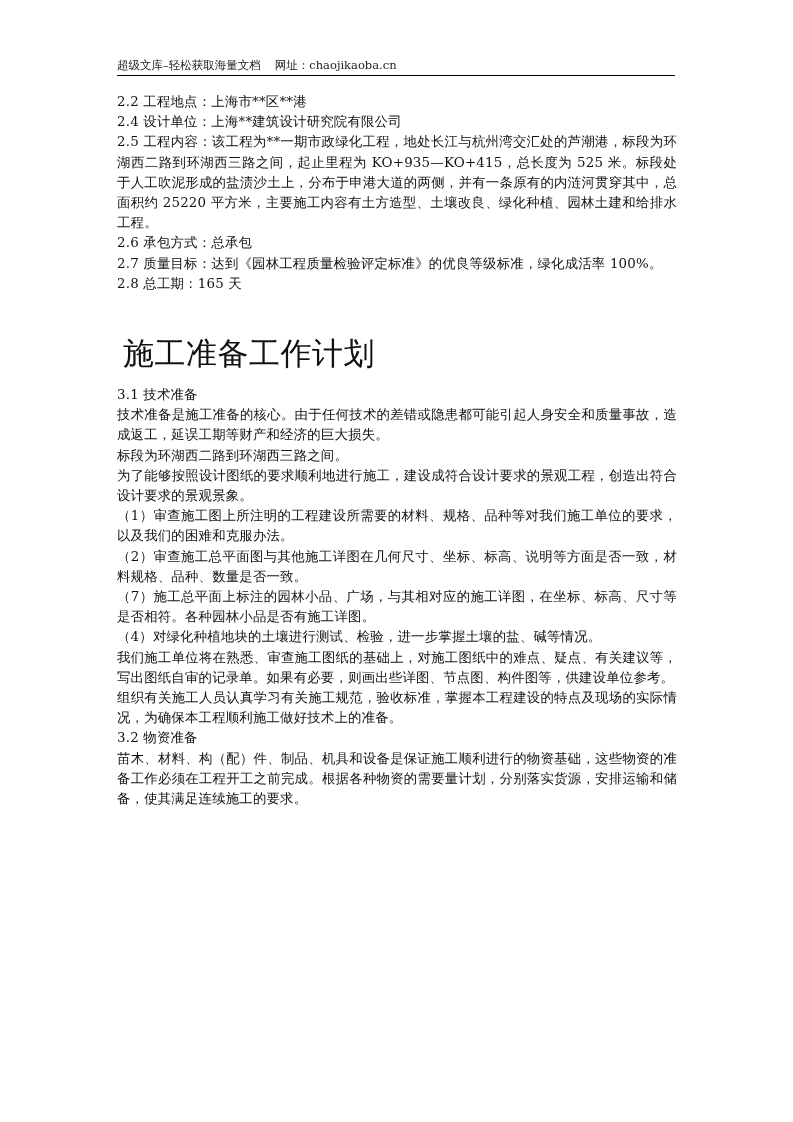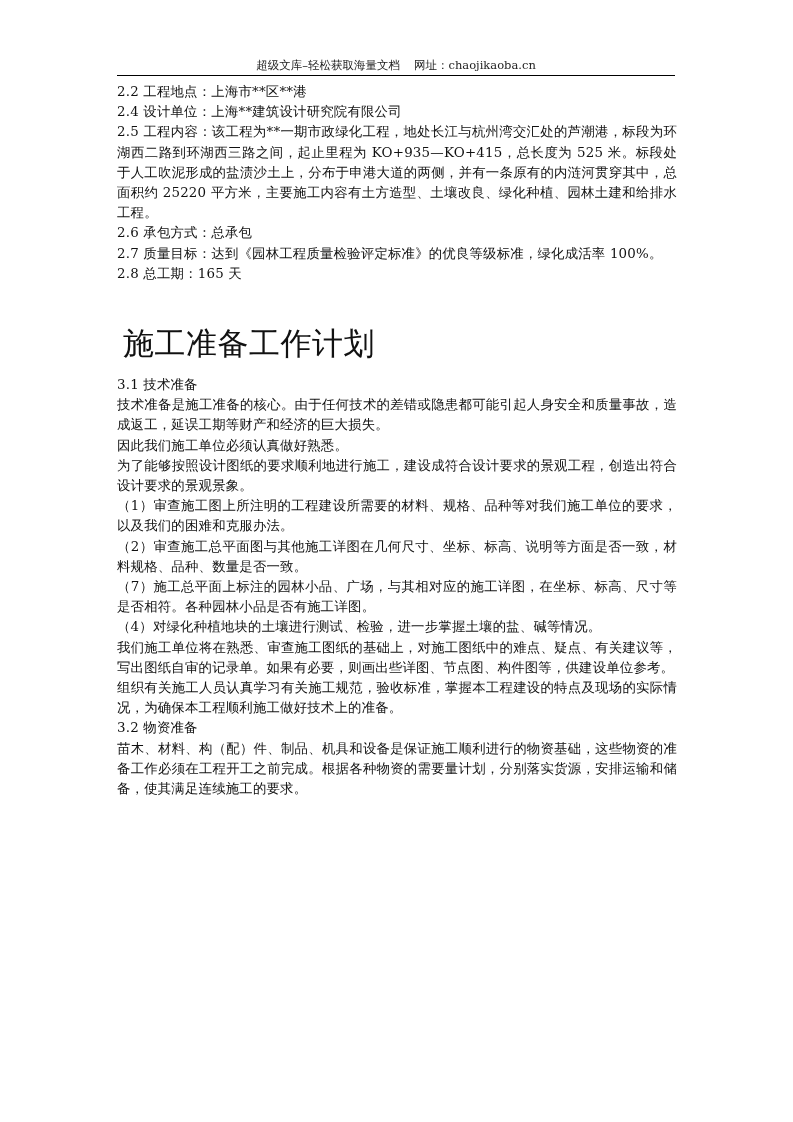--- a/index.html
+++ b/index.html
@@ -15,30 +15,30 @@
       font-family: "DejaVu Serif", "Liberation Serif", serif;
       color: #111111;
     }
     .page-header {
       position: absolute;
       left: 117px;
       top: 58px;
       width: 558px;
       height: 17px;
       border-bottom: 1px solid #000000;
-      text-align: center;
+      text-align: left;
       font-size: 11.5px;
       line-height: 14px;
       color: #222222;
     }
     .page-header .gap { display: inline-block; width: 14px; }
     .content {
       position: absolute;
       left: 117px;
-      top: 82px;
+      top: 92px;
       width: 560px;
     }
     .para {
       font-size: 13.4px;
       line-height: 20.2px;
       margin: 0;
       text-align: justify;
       text-justify: inter-character;
       letter-spacing: 0.2px;
     }
@@ -67,21 +67,21 @@
     <p class="para">2.7  质量目标：达到《园林工程质量检验评定标准》的优良等级标准，绿化成活率 100%。</p>
     <p class="para">2.8  总工期：165  天</p>
   </div>
 
   <h1 class="heading">施工准备工作计划</h1>
 
 
   <div>
     <p class="para">3.1  技术准备</p>
     <p class="para">技术准备是施工准备的核心。由于任何技术的差错或隐患都可能引起人身安全和质量事故，造成返工，延误工期等财产和经济的巨大损失。</p>
-    <p class="para">因此我们施工单位必须认真做好熟悉。</p>
+    <p class="para">标段为环湖西二路到环湖西三路之间。</p>
     <p class="para">为了能够按照设计图纸的要求顺利地进行施工，建设成符合设计要求的景观工程，创造出符合设计要求的景观景象。</p>
     <p class="para">（1）审查施工图上所注明的工程建设所需要的材料、规格、品种等对我们施工单位的要求，以及我们的困难和克服办法。</p>
     <p class="para">（2）审查施工总平面图与其他施工详图在几何尺寸、坐标、标高、说明等方面是否一致，材料规格、品种、数量是否一致。</p>
     <p class="para">（7）施工总平面上标注的园林小品、广场，与其相对应的施工详图，在坐标、标高、尺寸等是否相符。各种园林小品是否有施工详图。</p>
     <p class="para">（4）对绿化种植地块的土壤进行测试、检验，进一步掌握土壤的盐、碱等情况。</p>
     <p class="para">我们施工单位将在熟悉、审查施工图纸的基础上，对施工图纸中的难点、疑点、有关建议等，写出图纸自审的记录单。如果有必要，则画出些详图、节点图、构件图等，供建设单位参考。</p>
     <p class="para">组织有关施工人员认真学习有关施工规范，验收标准，掌握本工程建设的特点及现场的实际情况，为确保本工程顺利施工做好技术上的准备。</p>
   </div>
 
   <div>

